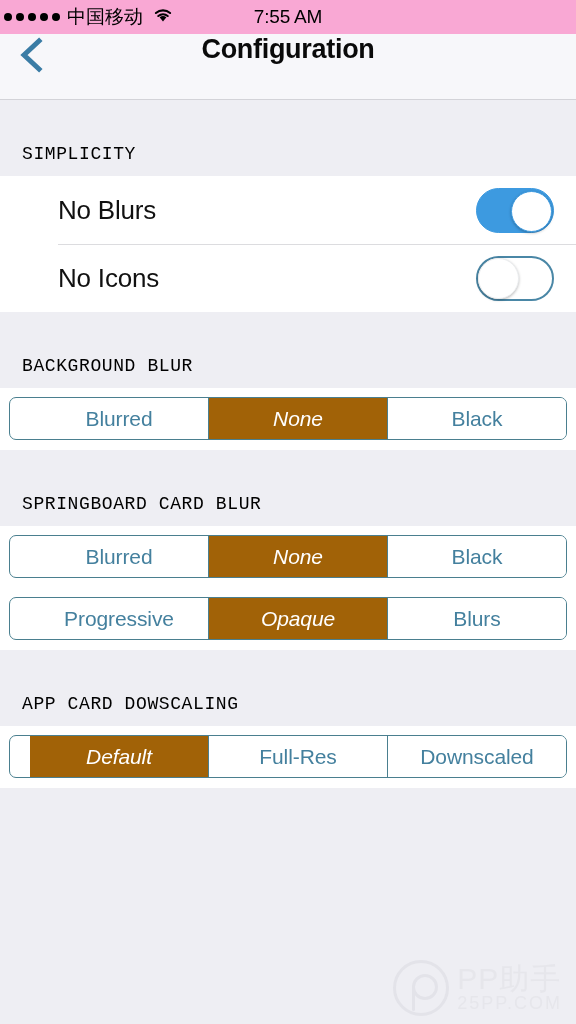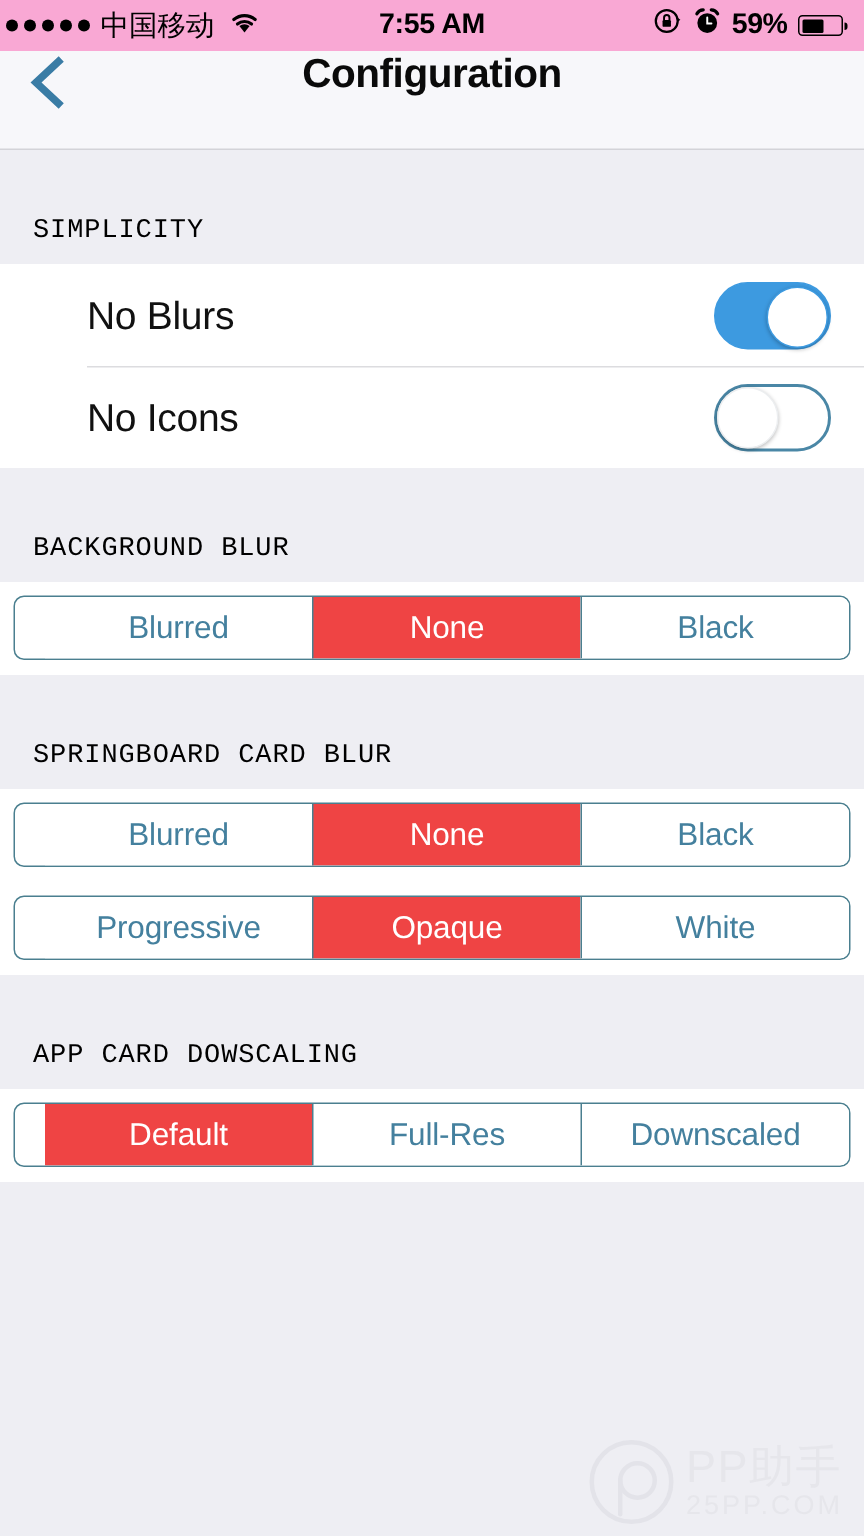--- a/index.html
+++ b/index.html
@@ -49,21 +49,21 @@
     letter-spacing: 0px;
     color: #000;
   }
   .wifi-icon { display: block; margin-left: 2px; }
 
   .sb-center {
     position: absolute;
     left: 0; right: 0;
     text-align: center;
     font-size: 19px;
-    font-weight: bold;
+    font-weight: normal;
     letter-spacing: -0.2px;
     pointer-events: none;
   }
   .sb-right {
     margin-left: auto;
     display: flex;
     align-items: center;
     gap: 7px;
     z-index: 2;
   }
@@ -224,22 +224,23 @@
     justify-content: center;
     font-size: 21px;
     background: #fff;
     color: #44809e;
     letter-spacing: -0.1px;
     cursor: pointer;
     border-left: 1.4px solid #4a7f8f;
   }
   .seg:first-child { border-left: none; }
   .seg.selected {
-    background: #ef4444;
+    background: #a16207;
     color: #fff;
+    font-style: italic;
   }
 
   .spacer-hdr { height: 76px; }
 
   
   .watermark {
     position: absolute;
     right: 14px;
     bottom: 8px;
     display: flex;
@@ -299,41 +300,20 @@
       <svg width="22" height="17" viewBox="0 0 22 17">
         <path d="M11 15.6 L7.6 11.3 a5.4 5.4 0 0 1 6.8 0 Z" fill="#000"></path>
         <path d="M3.9 7.0 a11 11 0 0 1 14.2 0" stroke="#000" stroke-width="2.1" fill="none" stroke-linecap="round"></path>
         <path d="M6.3 10.0 a7.4 7.4 0 0 1 9.4 0" stroke="#000" stroke-width="2.1" fill="none" stroke-linecap="round"></path>
       </svg>
     </span>
   </div>
 
   <div class="sb-center">7:55 AM</div>
 
-  <div class="sb-right">
-    <span>
-      <svg width="20" height="20" viewBox="0 0 20 20">
-        <circle cx="9.5" cy="10" r="7.3" stroke="#000" stroke-width="1.5" fill="none"></circle>
-        <rect x="6.7" y="9.3" width="5.6" height="4.6" rx="0.8" fill="#000"></rect>
-        <path d="M7.7 9.3 v-1.5 a1.8 1.8 0 0 1 3.6 0 v1.5" stroke="#000" stroke-width="1.3" fill="none"></path>
-        <path d="M16.4 7.6 l2.2 1.6 l-2.2 1.6 z" fill="#000"></path>
-      </svg>
-    </span>
-    <span>
-      <svg width="19" height="19" viewBox="0 0 19 19">
-        <circle cx="9.5" cy="10.4" r="6.6" fill="#000"></circle>
-        <path d="M2.6 4.2 a5 5 0 0 1 4.2 -2.6 M16.4 4.2 a5 5 0 0 0 -4.2 -2.6" stroke="#000" stroke-width="2.2" fill="none" stroke-linecap="round"></path>
-        <path d="M9.5 6.6 v4 h2.8" stroke="#fff" stroke-width="1.3" fill="none" stroke-linecap="round"></path>
-      </svg>
-    </span>
-    <span class="batt-pct">59%</span>
-    <span class="battery">
-      <span class="fill" id="batt-fill" style="width: 59%;"></span>
-    </span>
-  </div>
 </div>
 
 <div class="nav-bar">
   <div class="back-btn">
     <span>
       <svg width="28" height="38" viewBox="0 0 28 38">
         <path d="M22 5 L7 19 L22 33" stroke="#3a7ca5" stroke-width="5" fill="none" stroke-linecap="square" stroke-linejoin="miter"></path>
       </svg>
     </span>
   </div>
@@ -380,21 +360,21 @@
       <div class="seg">Blurred</div>
       <div class="seg selected">None</div>
       <div class="seg">Black</div>
     </div>
   </div>
 
   <div class="seg-band">
     <div class="segmented">
       <div class="seg">Progressive</div>
       <div class="seg selected">Opaque</div>
-      <div class="seg">White</div>
+      <div class="seg">Blurs</div>
     </div>
   </div>
 
   <div class="spacer-hdr">
     <div class="section-header">APP CARD DOWSCALING</div>
   </div>
   <div class="seg-band">
     <div class="segmented">
       <div class="seg selected">Default</div>
       <div class="seg">Full-Res</div>

